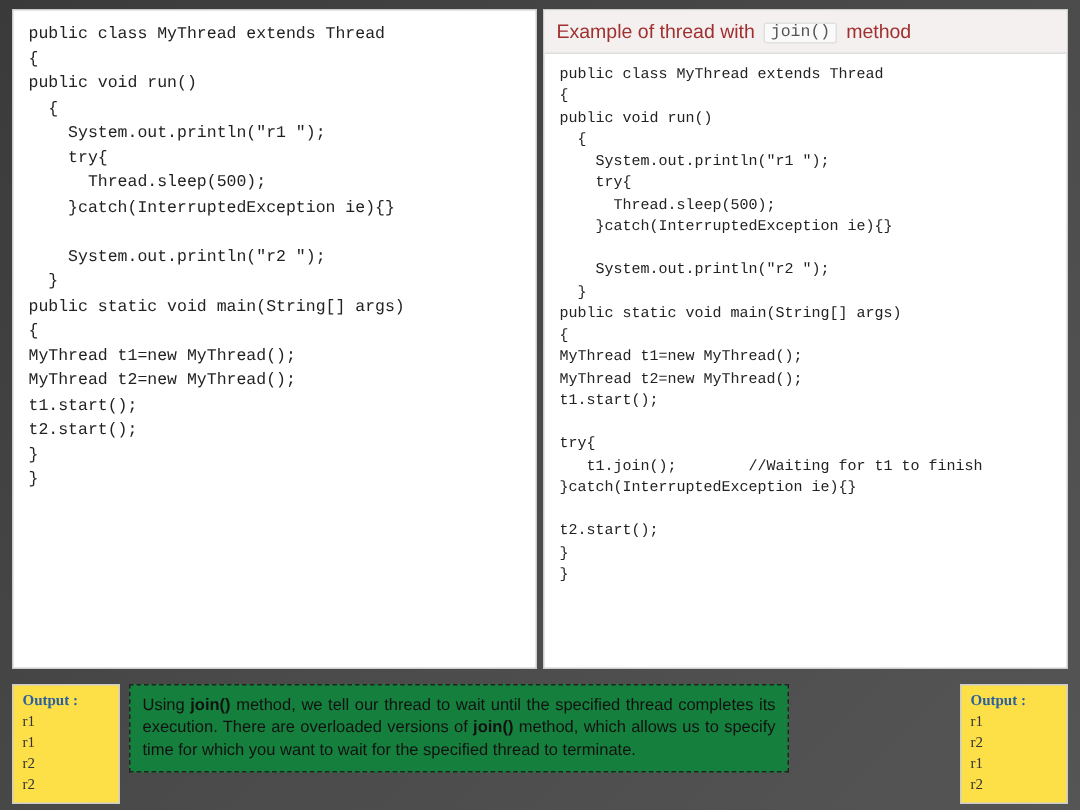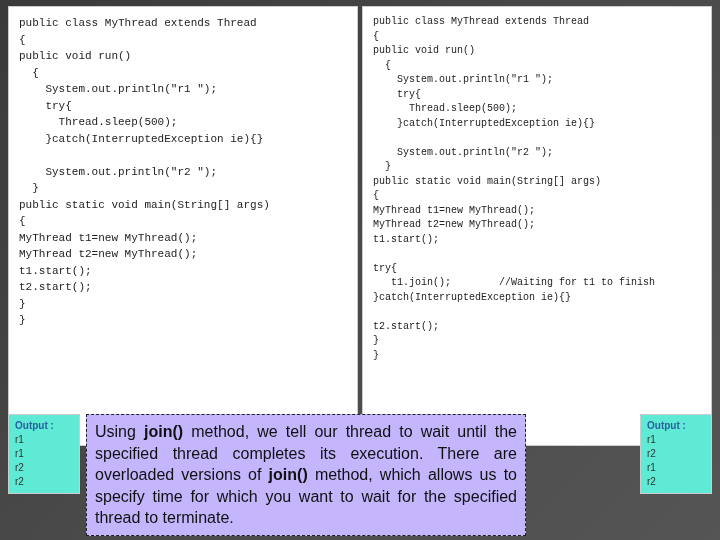--- a/index.html
+++ b/index.html
@@ -54,37 +54,37 @@
   .bottom-row {
     position: absolute;
     bottom: 4px;
     left: 8px;
     right: 8px;
     display: flex;
     align-items: flex-start;
     gap: 6px;
   }
   .output-box {
-    background: #5eead4;
+    background: #fde047;
     border: 1px solid #ccc;
     padding: 4px 6px;
-    font-family: Liberation Sans, sans-serif;
+    font-family: Liberation Serif, serif;
     font-size: 10px;
     line-height: 1.4;
     color: #333;
     white-space: pre;
   }
   .output-box .out-label { color: #2a5fa0; font-weight: bold; }
   .left-out { width: 72px; }
   .right-out { width: 72px; margin-left: auto; }
   .explain {
-    background: #c4b5fd;
+    background: #15803d;
     border: 1px dashed #222;
     padding: 6px 8px;
-    font-size: 16px;
+    font-size: 11px;
     line-height: 1.35;
     text-align: justify;
     color: #111;
     flex: 1;
     max-width: 440px;
   }
   .explain b { font-weight: bold; }
 </style>
 </head>
 <body>
@@ -107,20 +107,25 @@
 {
 MyThread t1=new MyThread();
 MyThread t2=new MyThread();
 t1.start();
 t2.start();
 }
 }</div>
   </div>
 
   <div class="panel">
+    <div class="panel-header">
+      <span>Example of thread with</span>
+      <span class="code-chip">join()</span>
+      <span>method</span>
+    </div>
     <div class="code-body small">public class MyThread extends Thread
 {
 public void run()
   {
     System.out.println("r1 ");
     try{
       Thread.sleep(500);
     }catch(InterruptedException ie){}
 
     System.out.println("r2 ");

